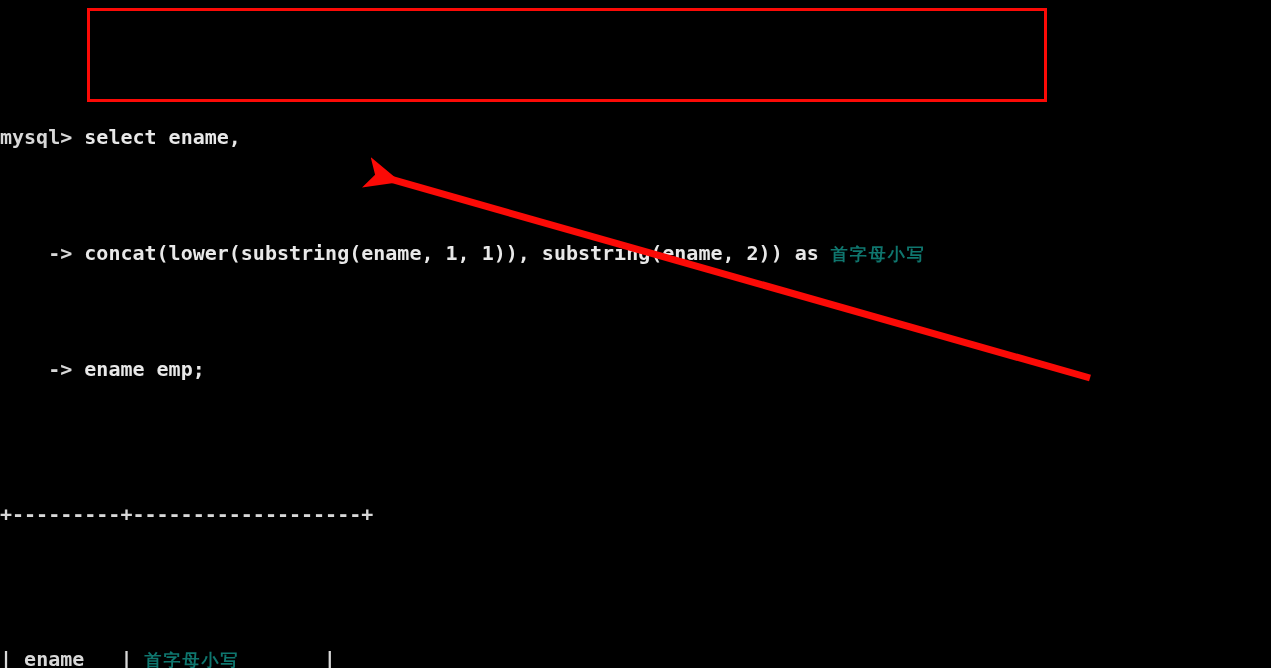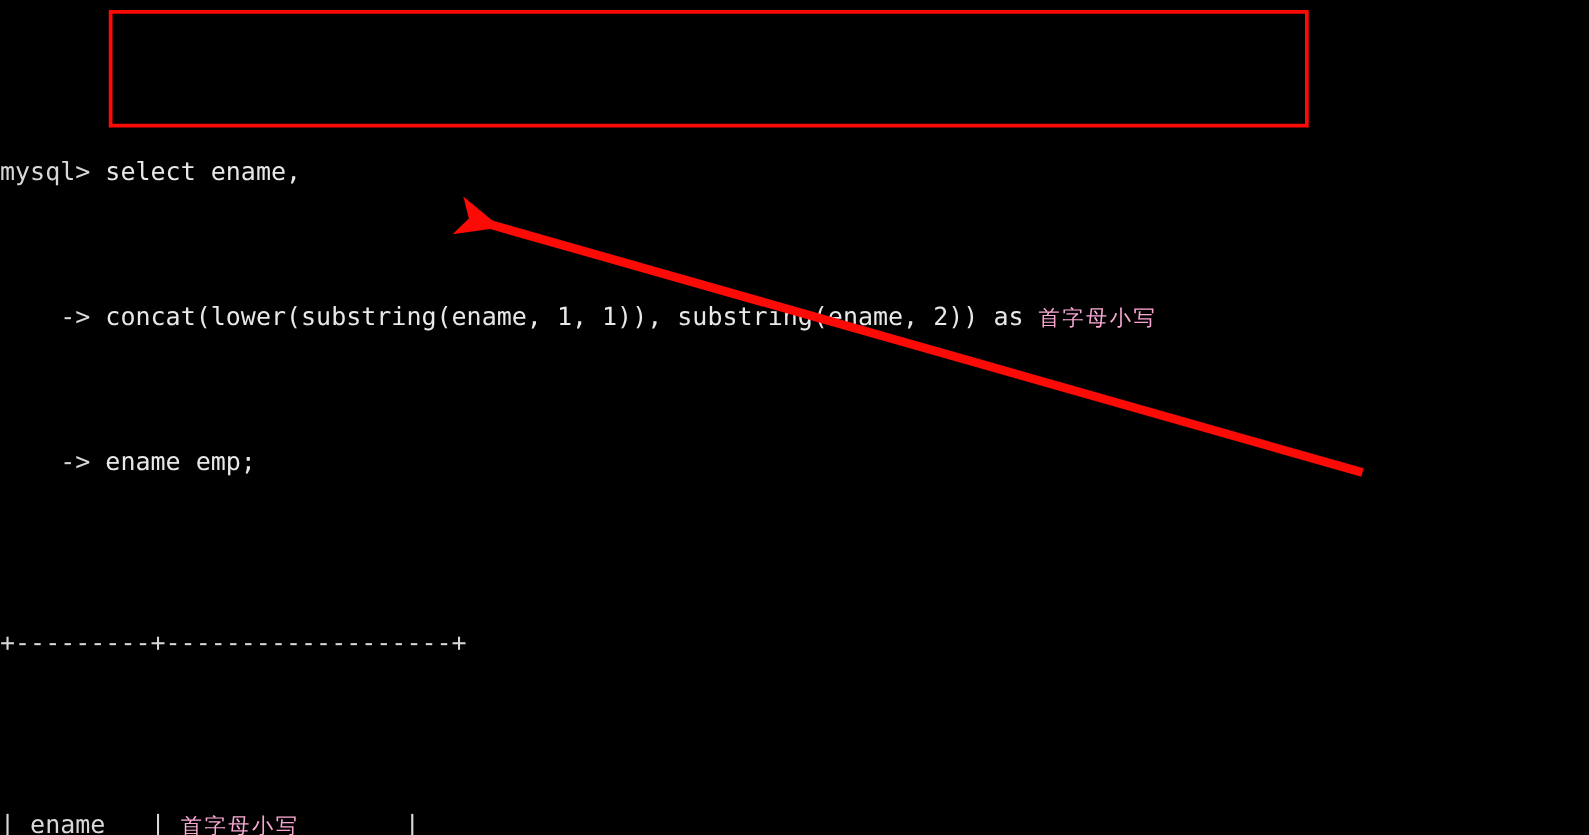--- a/index.html
+++ b/index.html
@@ -13,20 +13,21 @@
     overflow: hidden;
     font-family: "DejaVu Sans Mono", "Liberation Mono", monospace;
   }
 
   #terminal {
     position: relative;
     width: 1271px;
     height: 668px;
     background: #000000;
     color: #d8d8d8;
+    font-weight: bold;
   }
 
   .console {
     position: absolute;
     left: 0;
     top: 0;
     padding: 7px 0 0 0;
     font-family: "DejaVu Sans Mono", "Liberation Mono", monospace;
     font-size: 20px;
     line-height: 29px;
@@ -45,21 +46,21 @@
     color: #d8d8d8;
   }
 
   .sql {
     color: #e8e8e8;
   }
 
   .cjk {
     font-family: "DejaVu Sans", "Liberation Sans", sans-serif;
     font-size: 17px;
-    color: #f9a8d4;
+    color: #0f766e;
     letter-spacing: 2px;
   }
 
   .tbl {
     color: #d8d8d8;
   }
 
   
   #query-box {
     position: absolute;

